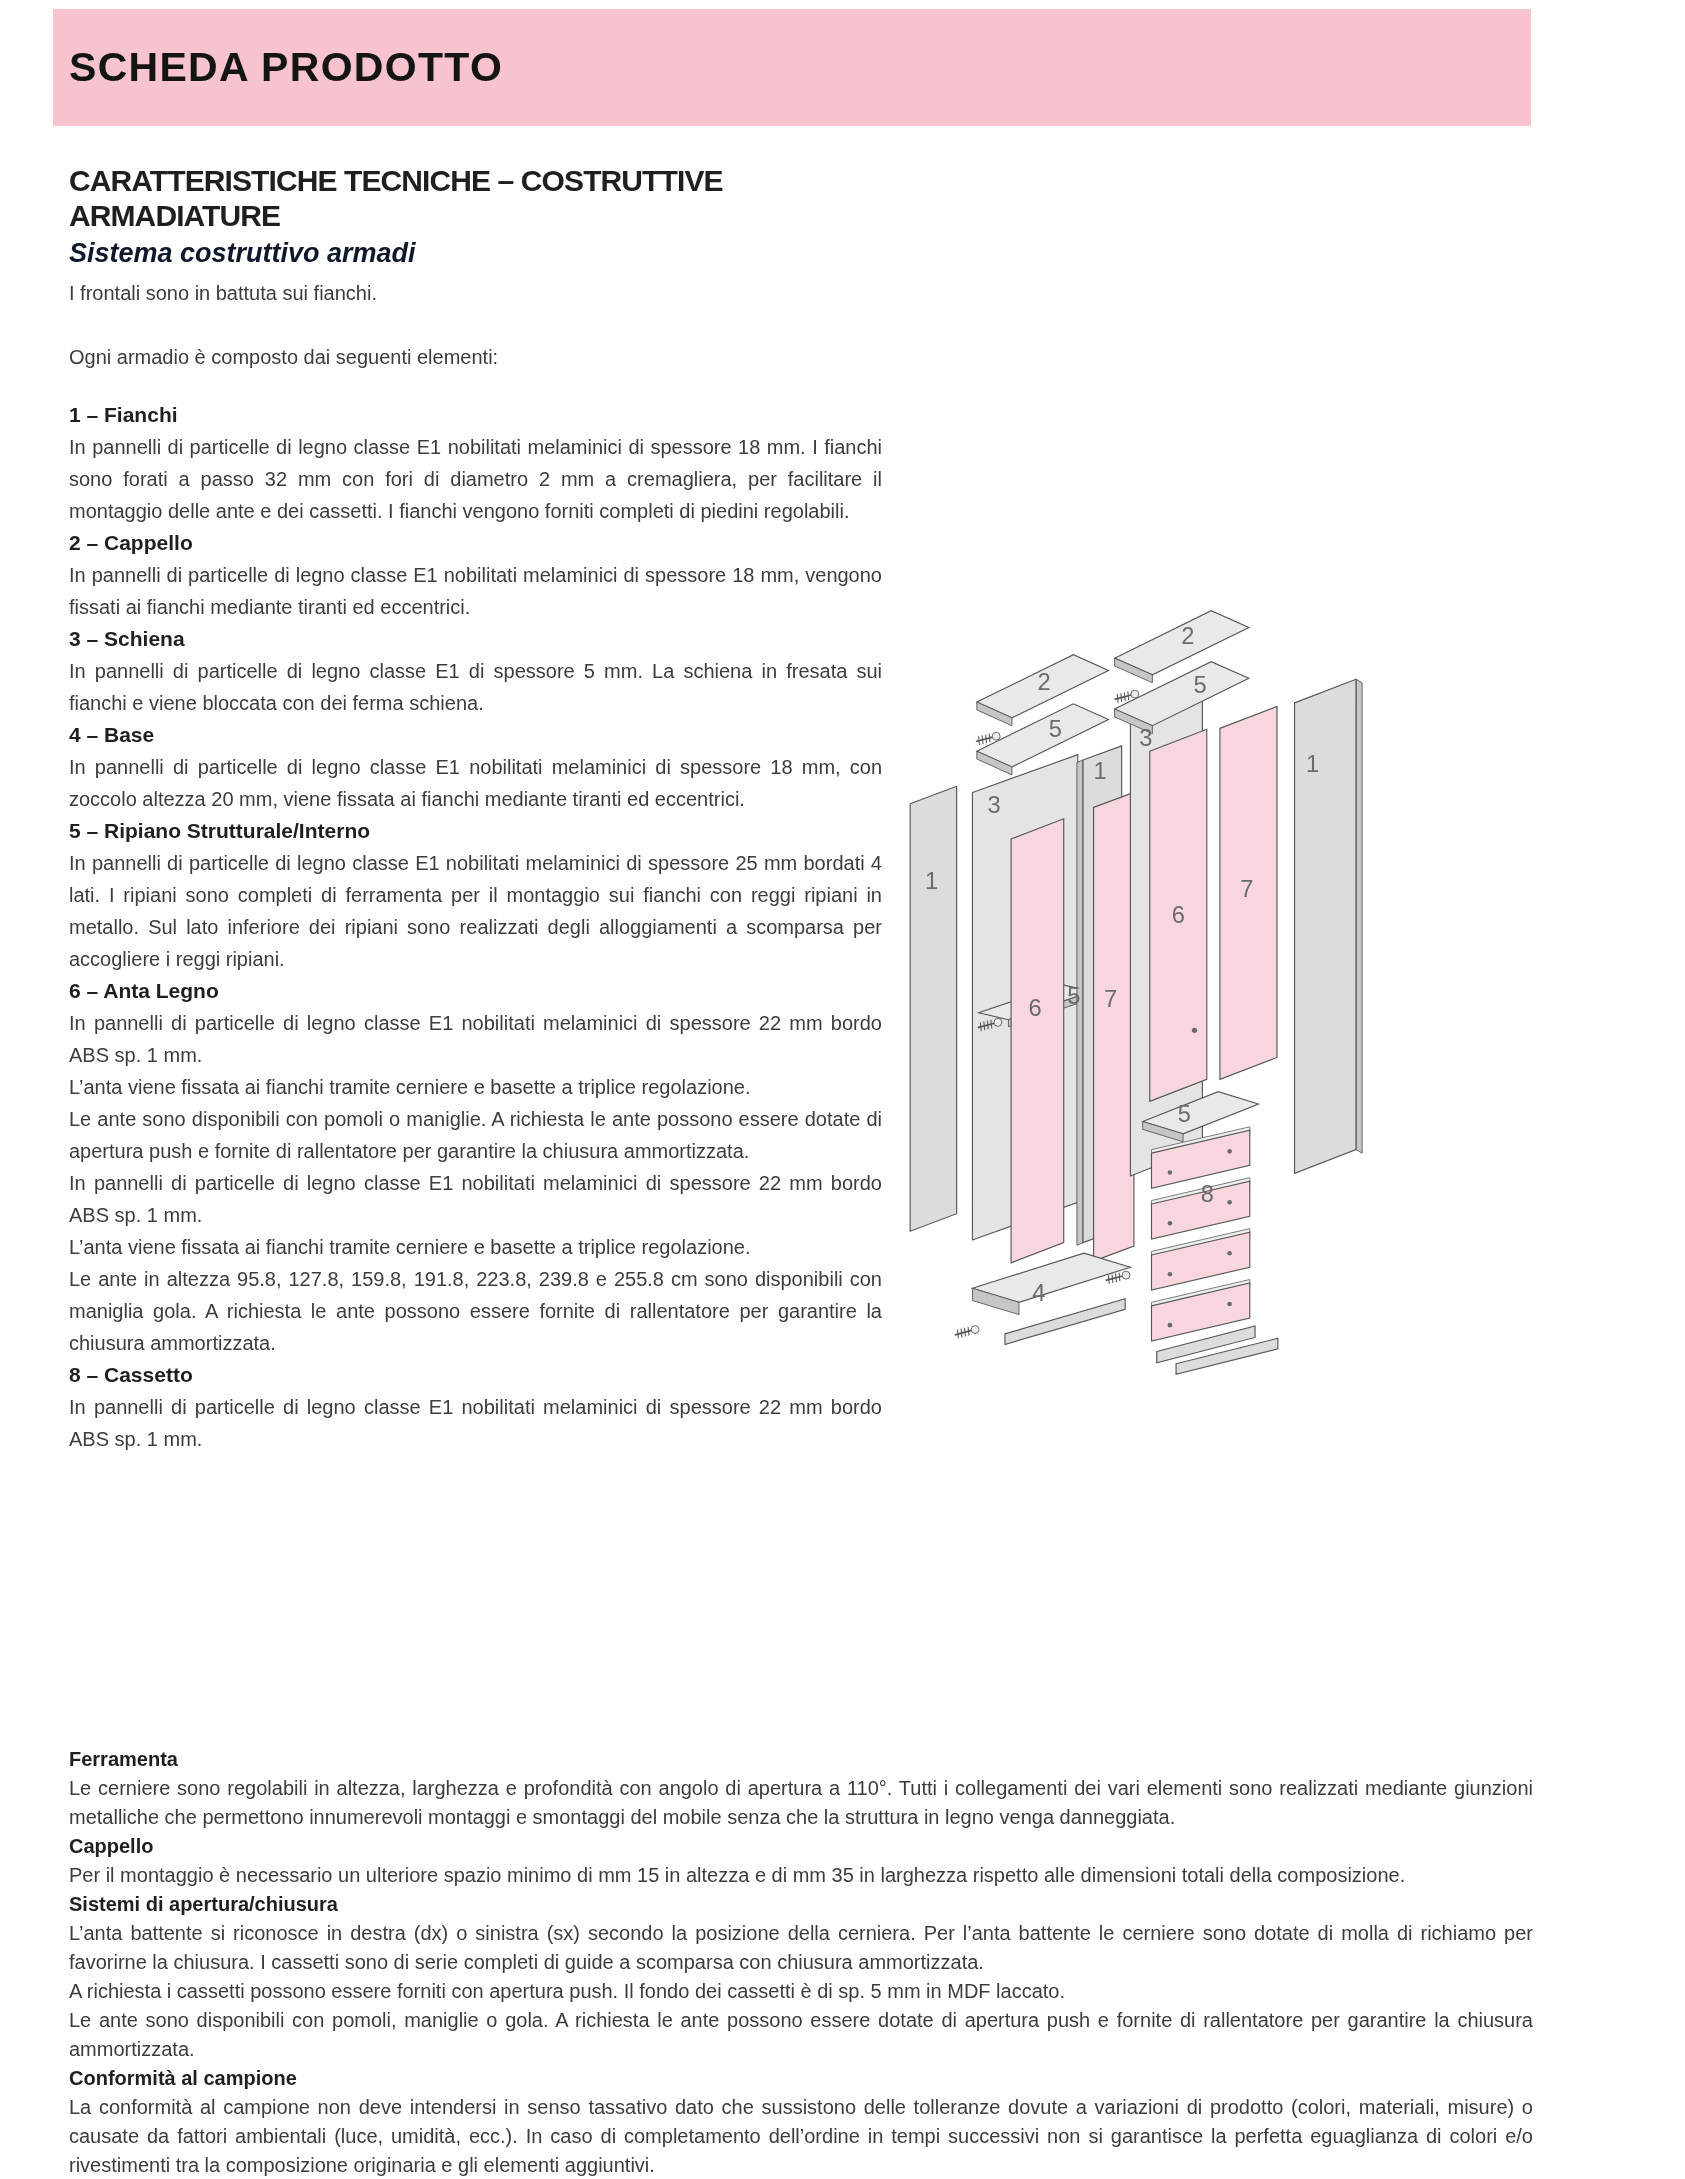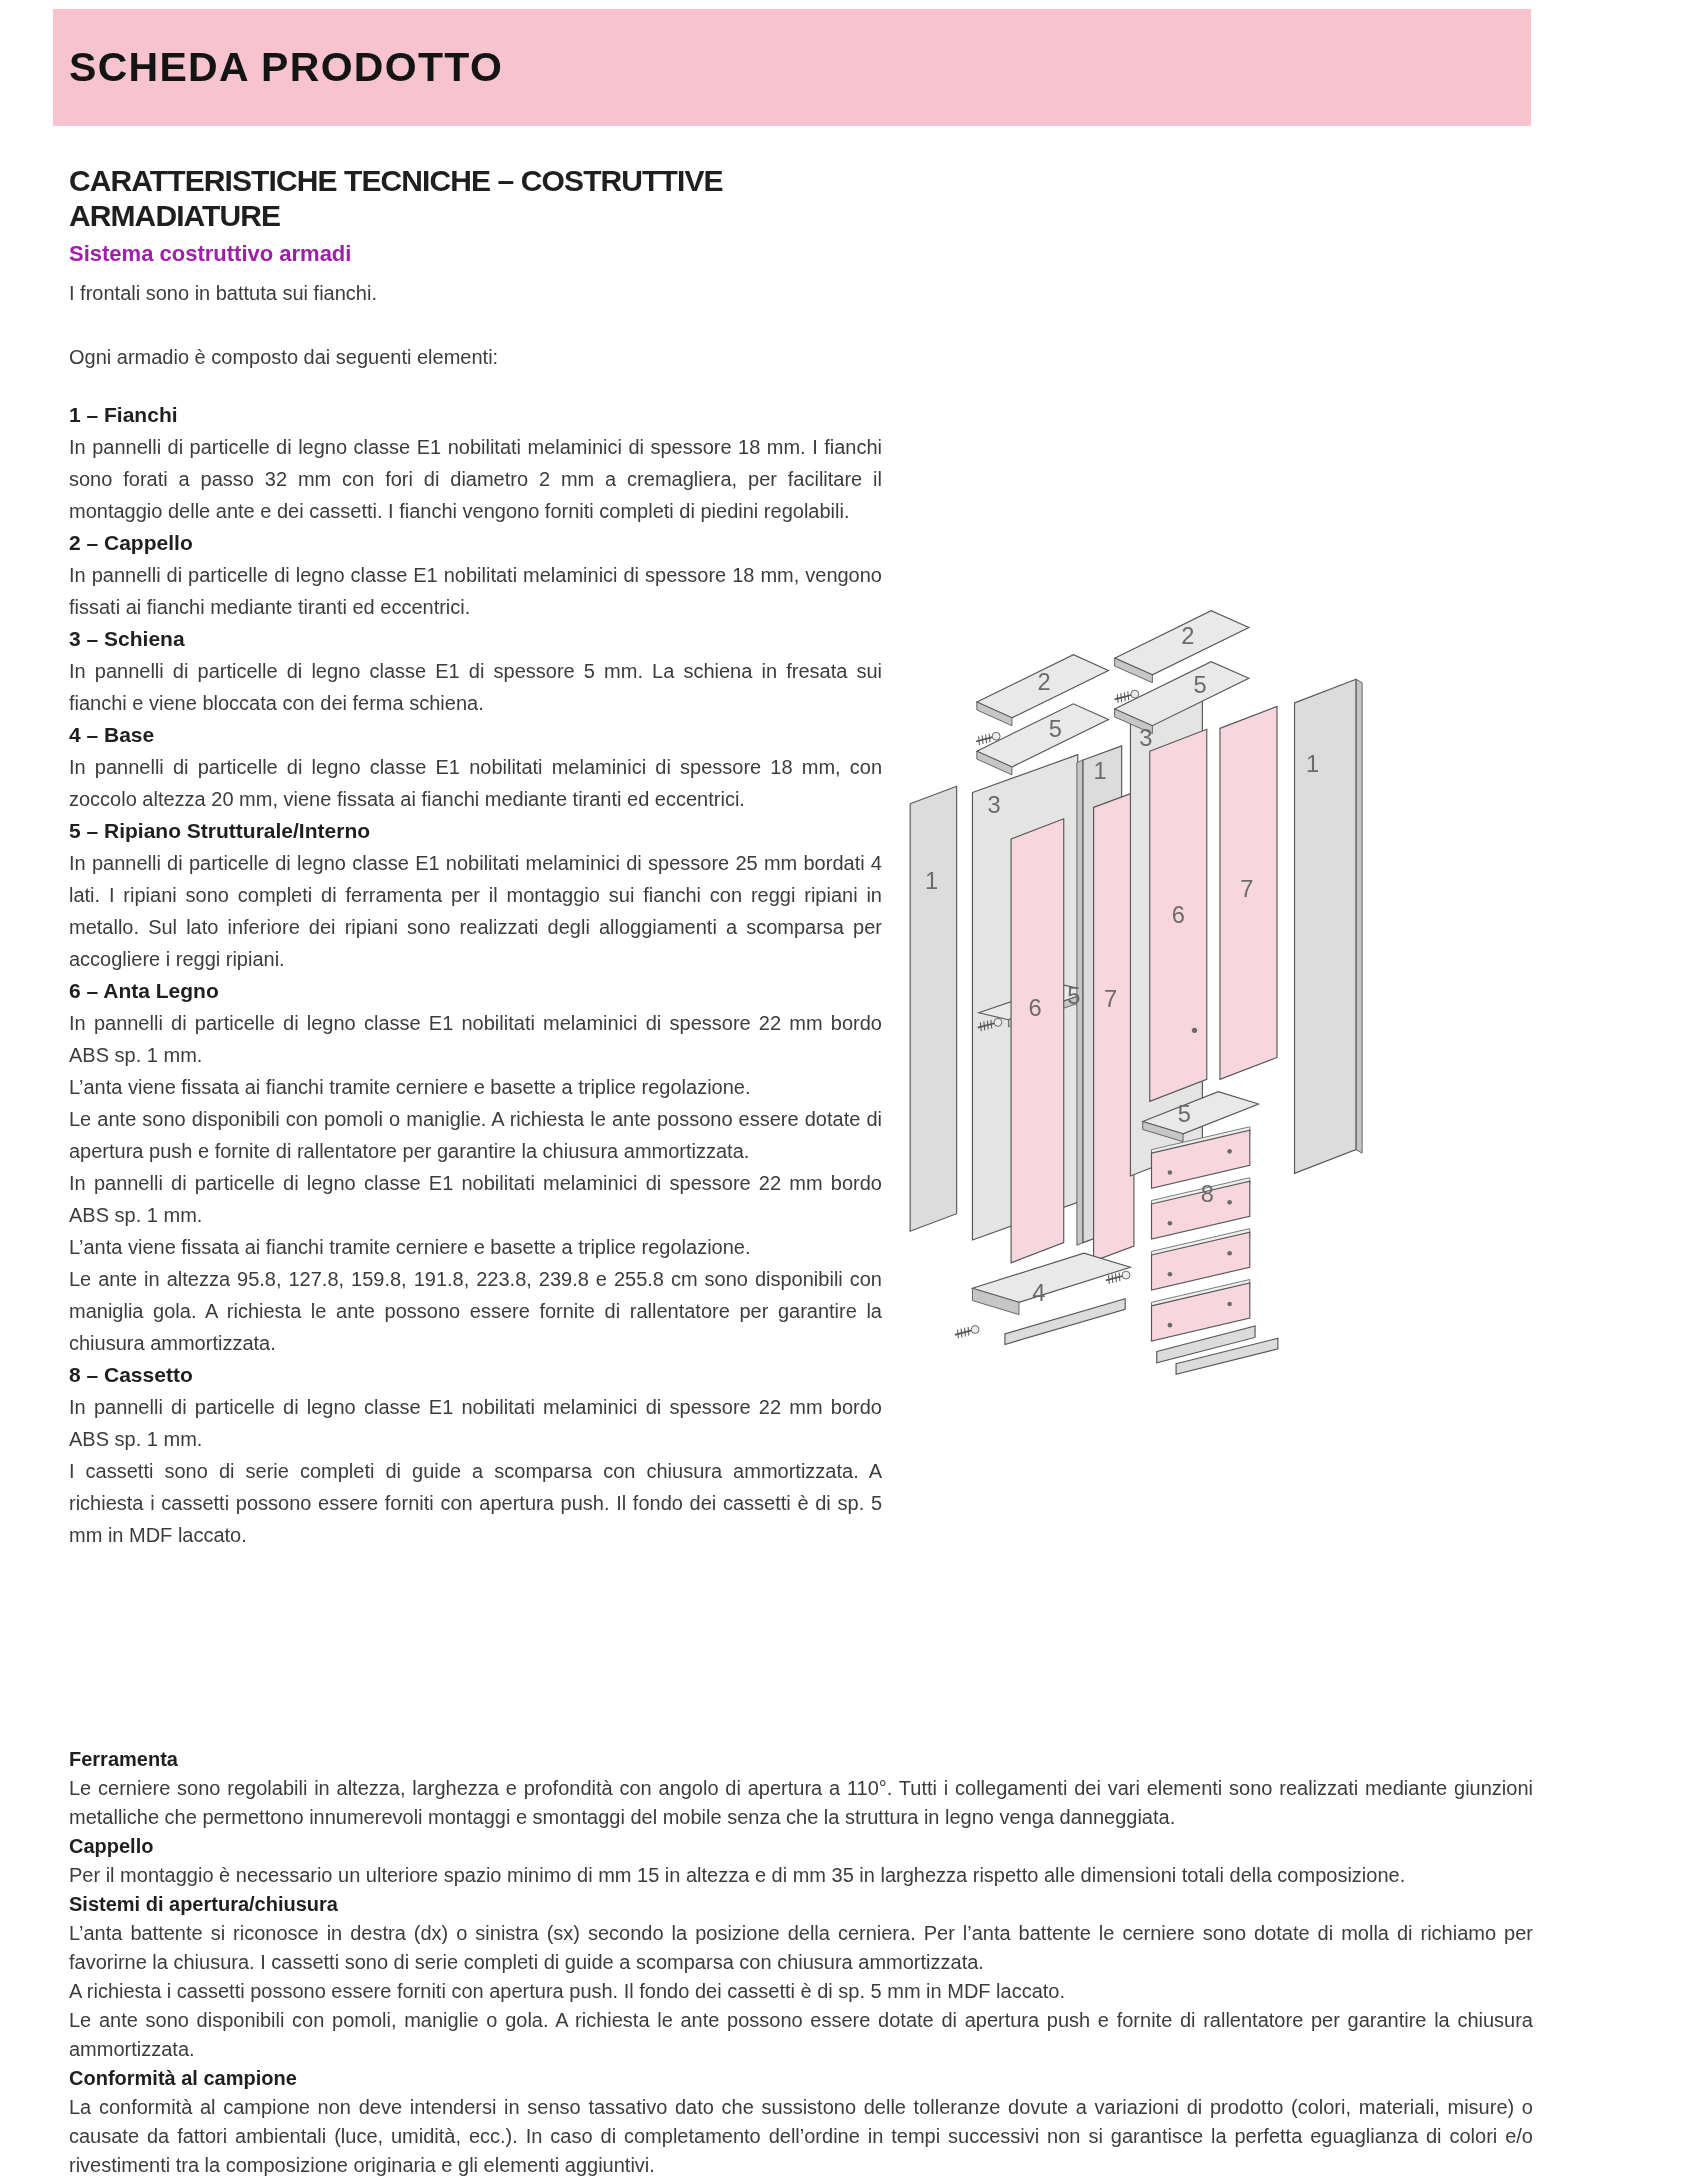--- a/index.html
+++ b/index.html
@@ -16,21 +16,21 @@
     font-size:41px; font-weight:bold; color:#141414; letter-spacing:1.3px;
     padding-left:16px;
     text-align:right;
   }
   .col { position:absolute; left:69px; top:163px; width:813px; }
   .main-heading {
     font-size:30px; font-weight:bold; color:#1f1f1f; letter-spacing:-0.9px;
     margin:0; line-height:35px;
   }
   .sub-heading {
-    font-size:22px; font-weight:bold; color:#a21caf; margin:3.5px 0 0 0; line-height:33px;
+    font-size:27px; font-weight:bold; color:#0f172a; margin:3.5px 0 0 0; line-height:33px;font-style:italic;
   }
   .intro1 { font-size:20px; margin:7px 0 0 0; line-height:32px; }
   .intro2 { font-size:20px; margin:32px 0 0 0; line-height:32px; }
   .sections { margin-top:26px; font-size:20px; line-height:32px; }
   .sec h4 { font-size:21px; font-weight:bold; color:#1f1f1f; margin:0; line-height:32px; }
   .sec p  { margin:0; text-align:justify; }
   .footer { position:absolute; left:69px; top:1745px; width:1464px; font-size:20px; line-height:29px; }
   .footer h5 { font-size:20px; font-weight:bold; color:#1f1f1f; margin:0; line-height:29px; }
   .footer p  { margin:0; text-align:justify; }
   .diagram-wrap { position:absolute; left:904px; top:584px; width:667px; height:803px; }
@@ -89,21 +89,20 @@
         <p>Le ante sono disponibili con pomoli o maniglie. A richiesta le ante possono essere dotate di apertura push e fornite di rallentatore per garantire la chiusura ammortizzata.</p>
       </div>
       <div class="sec">
         <p>In pannelli di particelle di legno classe E1 nobilitati melaminici di spessore 22 mm bordo ABS sp. 1 mm.</p>
         <p>L’anta viene fissata ai fianchi tramite cerniere e basette a triplice regolazione.</p>
         <p>Le ante in altezza 95.8, 127.8, 159.8, 191.8, 223.8, 239.8 e 255.8 cm sono disponibili con maniglia gola. A richiesta le ante possono essere fornite di rallentatore per garantire la chiusura ammortizzata.</p>
       </div>
       <div class="sec">
         <h4>8 – Cassetto</h4>
         <p>In pannelli di particelle di legno classe E1 nobilitati melaminici di spessore 22 mm bordo ABS sp. 1 mm.</p>
-        <p>I cassetti sono di serie completi di guide a scomparsa con chiusura ammortizzata. A richiesta i cassetti possono essere forniti con apertura push. Il fondo dei cassetti è di sp. 5 mm in MDF laccato.</p>
       </div>
     </div>
   </div>
 
   <div class="diagram-wrap">
     <svg id="diag" viewBox="0 0 760 910" xmlns="http://www.w3.org/2000/svg">
       <defs>
         <g id="screw">
           <line class="sline" x1="0" y1="3" x2="19" y2="-2"></line>
           <line class="sline2" x1="3" y1="-3" x2="4" y2="7"></line>

